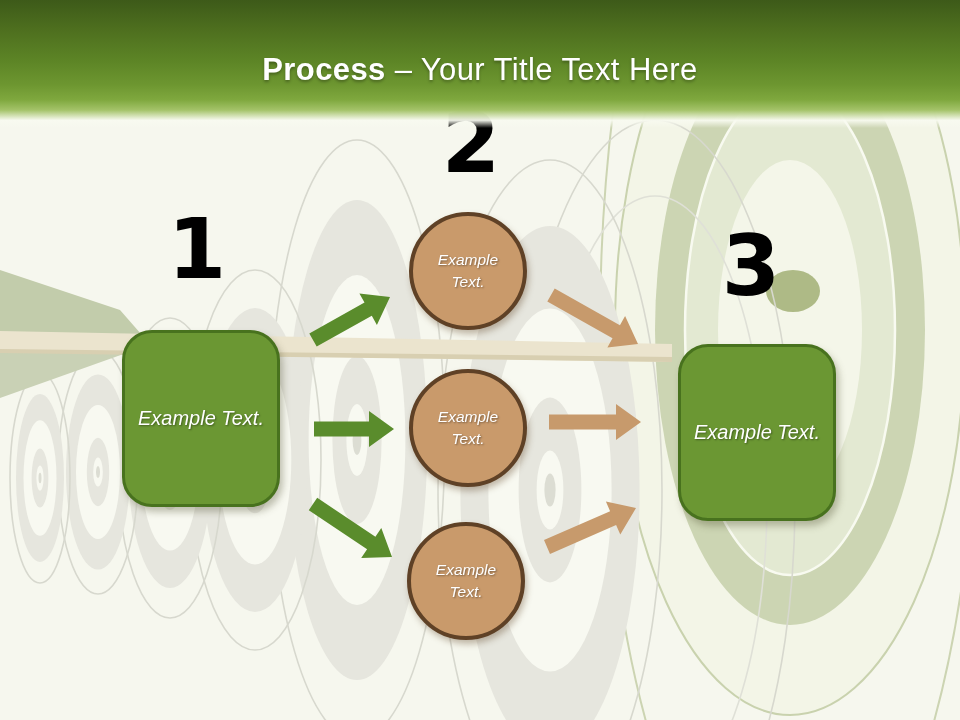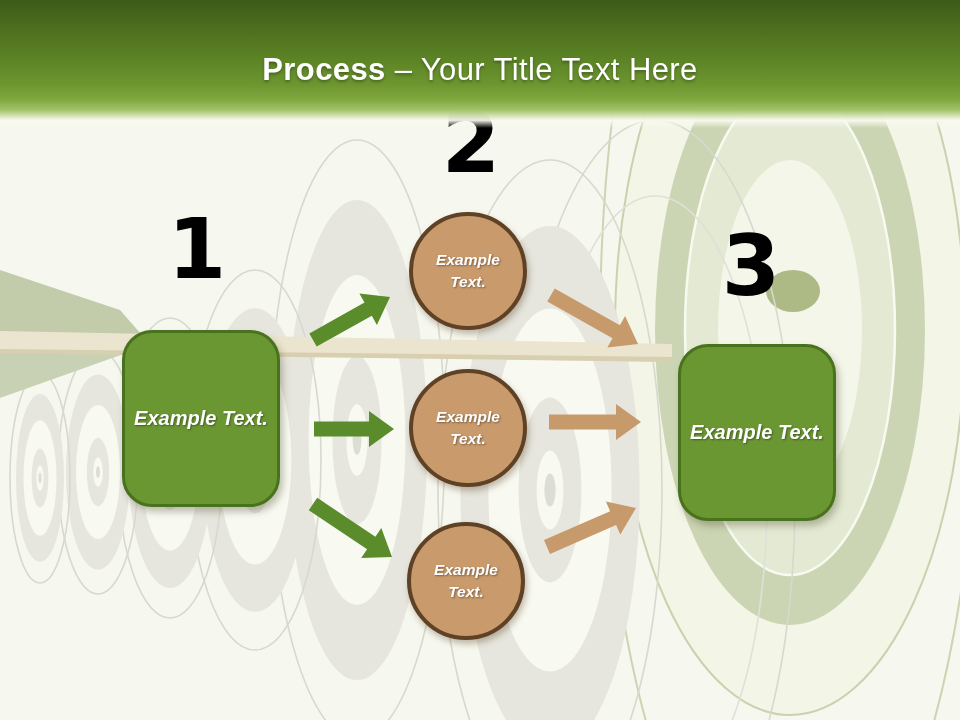--- a/index.html
+++ b/index.html
@@ -22,21 +22,21 @@
   }
   .t-bold{font-weight:bold;}
   .t-rest{font-weight:normal;}
   .num{
     position:absolute;z-index:5;transform:translateX(-50%);
     font-size:84px;font-weight:bold;line-height:1;
     font-family:"DejaVu Sans", sans-serif;
   }
   .node{
     position:absolute;z-index:4;display:flex;align-items:center;justify-content:center;
-    text-align:center;color:#ffffff;font-weight:bold;font-style:italic;
+    text-align:center;color:#ffffff;font-weight:normal;font-style:italic;
     text-shadow:1px 1px 2px rgba(0,0,0,0.40);
   }
   .node-green{
     width:158px;height:177px;border:3px solid #48721e;border-radius:30px;
     background:#6b9733;font-size:20px;padding:6px;box-sizing:border-box;
     box-shadow:3px 5px 7px rgba(80,80,50,0.35);
   }
   .node-tan{
     width:118px;height:118px;border:4px solid #5f4126;border-radius:50%;
     background:#c99a6b;font-size:15.5px;padding:10px;box-sizing:border-box;

